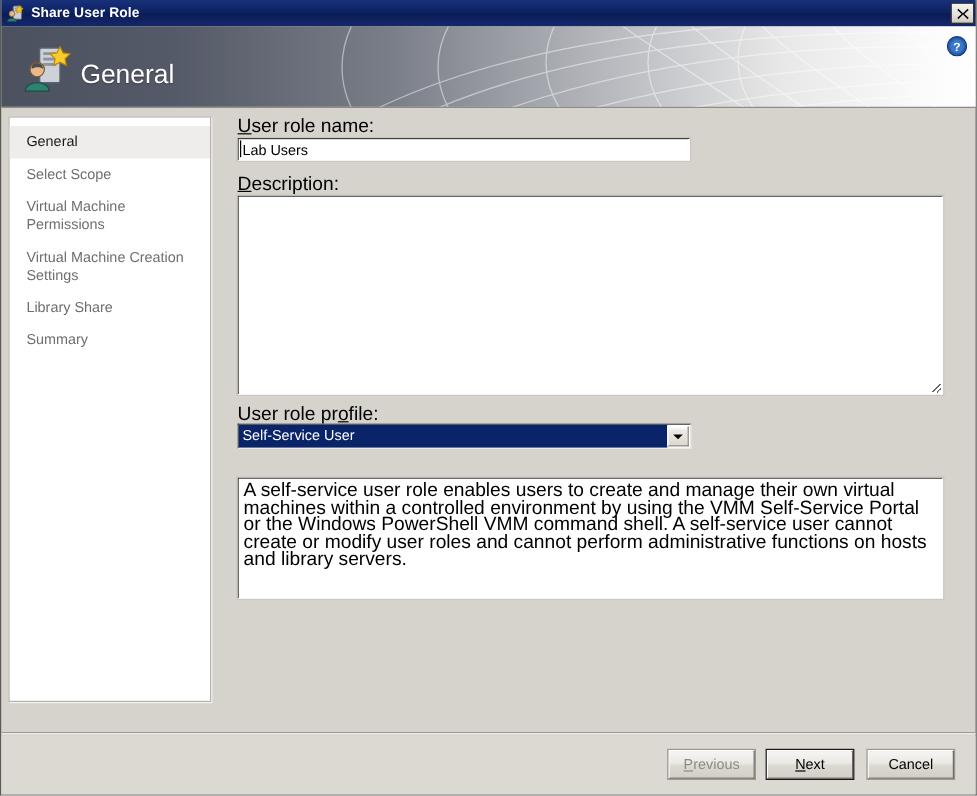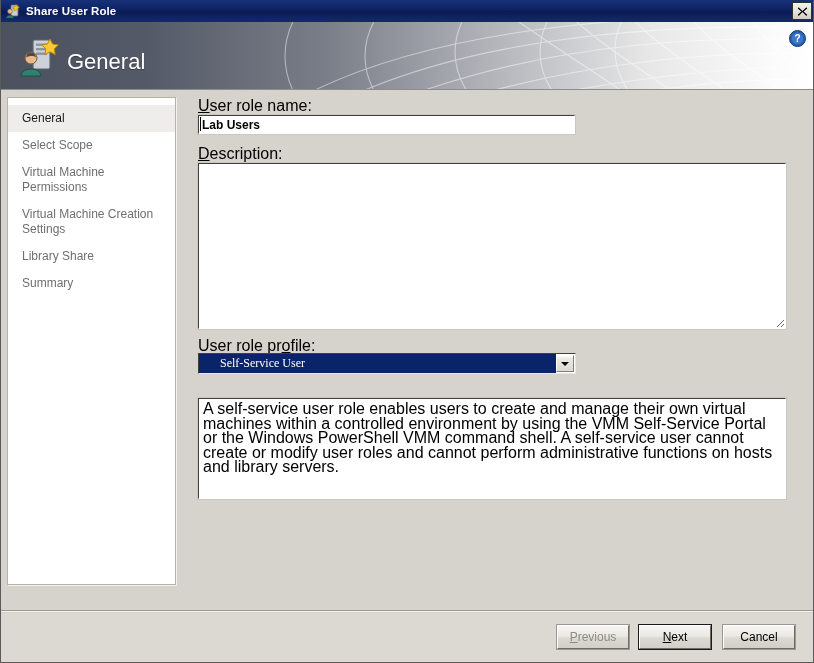--- a/index.html
+++ b/index.html
@@ -123,21 +123,20 @@
     outline-offset: 0;
   }
 
   #role-name-input {
     position: absolute; left: 7px; top: 18px;
     width: 377px; height: 19px;
     font-family: "Liberation Sans", sans-serif;
     font-size: 12px;
     color: #000000;
     padding: 1px 2px 1px 3px;
-    font-weight: bold;
   }
   #role-name-caret {
     position: absolute; left: 9px; top: 20px;
     width: 1px; height: 14px;
     background: #000;
   }
 
   #description-label { position: absolute; left: 0; top: 48px; }
   #description-box {
     position: absolute; left: 7px; top: 66px;
@@ -155,22 +154,22 @@
     border-bottom: 1px solid #e9e7e1;
     display: flex; align-items: stretch;
     cursor: default;
   }
   #profile-combo-value {
     flex: 1 1 auto;
     background: #0a246a;
     color: #ffffff;
     font-size: 12px;
     line-height: 19px;
-    padding-left: 21px;
-    white-space: nowrap; overflow: hidden; font-family: Liberation Serif, serif;
+    padding-left: 3px;
+    white-space: nowrap; overflow: hidden;
   }
   #profile-combo-arrow {
     flex: 0 0 auto;
     width: 18px;
     background: linear-gradient(to bottom, #ffffff 0%, #eceae4 18%, #ddd9d0 100%);
     border-top: 1px solid #ffffff;
     border-left: 1px solid #ffffff;
     border-right: 1px solid #82807a;
     border-bottom: 1px solid #82807a;
     margin: 1px 1px 1px 0;

